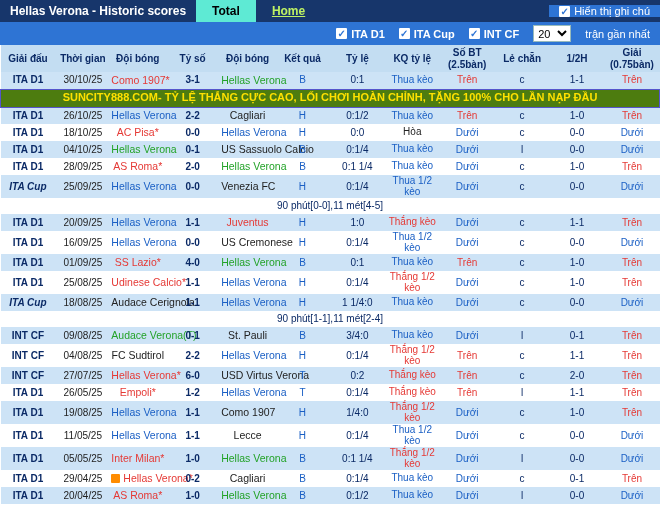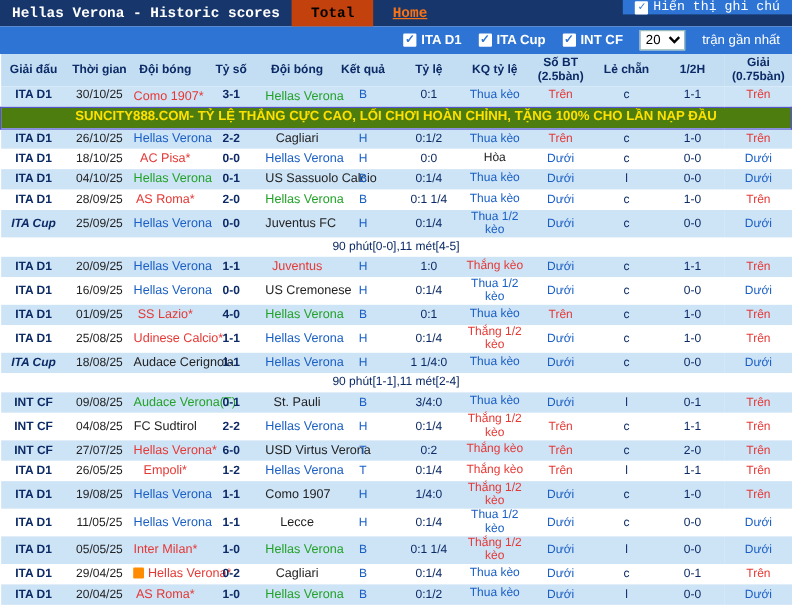--- a/index.html
+++ b/index.html
@@ -1,25 +1,25 @@
 <!DOCTYPE html>
 <html><head>
 <meta charset="utf-8">
 <style>
   * { box-sizing: border-box; margin: 0; padding: 0; }
   html,body { width:660px; height:510px; overflow:hidden; background:#fff;
     font-family:"Liberation Sans", sans-serif; }
   .app { width:660px; height:510px; overflow:hidden; }
 
   
-  .titlebar { display:flex; align-items:flex-start; height:22px; background:#17366b;font-family:Liberation Mono, monospace; }
+  .titlebar { display:flex; align-items:center; height:22px; background:#17366b; }
   .title { color:#fff; font-size:12px; font-weight:bold; line-height:22px; padding:0 10px; white-space:nowrap; }
   .tabs { display:flex; align-items:stretch; }
-  .tab { font-size:12px; font-weight:bold; color:#f97316; line-height:22px; padding:0 16px; cursor:pointer; text-decoration:underline; white-space:nowrap; }
-  .tab.active { background:#c2410c; color:#000; text-decoration:none; }
+  .tab { font-size:12px; font-weight:bold; color:#bef264; line-height:22px; padding:0 16px; cursor:pointer; text-decoration:underline; white-space:nowrap; }
+  .tab.active { background:#5eead4; color:#000; text-decoration:none; }
   .tb-spacer { flex:1; }
   .note-toggle { display:flex; align-items:center; gap:4px; background:#2e74d4; color:#fff;
     font-size:11px; padding:0 10px; cursor:pointer; white-space:nowrap; }
 
   .cb { display:inline-block; width:11px; height:11px; background:#fff; color:#2e74d4;
     font-size:10px; font-weight:bold; line-height:11px; text-align:center; border-radius:1px; }
 
   
   .filterbar { display:flex; align-items:center; justify-content:flex-end; gap:14px;
     height:23px; background:#2e74d4; padding:0 10px; }
@@ -180,21 +180,21 @@
           <td class="c-blue">Dưới</td>
           <td class="navy">c</td>
           <td class="navy">1-0</td>
           <td class="c-red">Trên</td>
         </tr>
         <tr class="match lb">
           <td class="league cup">ITA Cup</td>
           <td>25/09/25</td>
           <td><span class="team c-blue">Hellas Verona</span></td>
           <td class="score">0-0</td>
-          <td><span class="team c-black">Juventus FC</span></td>
+          <td><span class="team c-black">Venezia FC</span></td>
           <td class="c-blue">H</td>
           <td class="navy">0:1/4</td>
           <td class="kq c-blue">Thua 1/2 kèo</td>
           <td class="c-blue">Dưới</td>
           <td class="navy">c</td>
           <td class="navy">0-0</td>
           <td class="c-blue">Dưới</td>
         </tr>
         <tr class="note-row w">
           <td colspan="12">90 phút[0-0],11 mét[4-5]</td>

